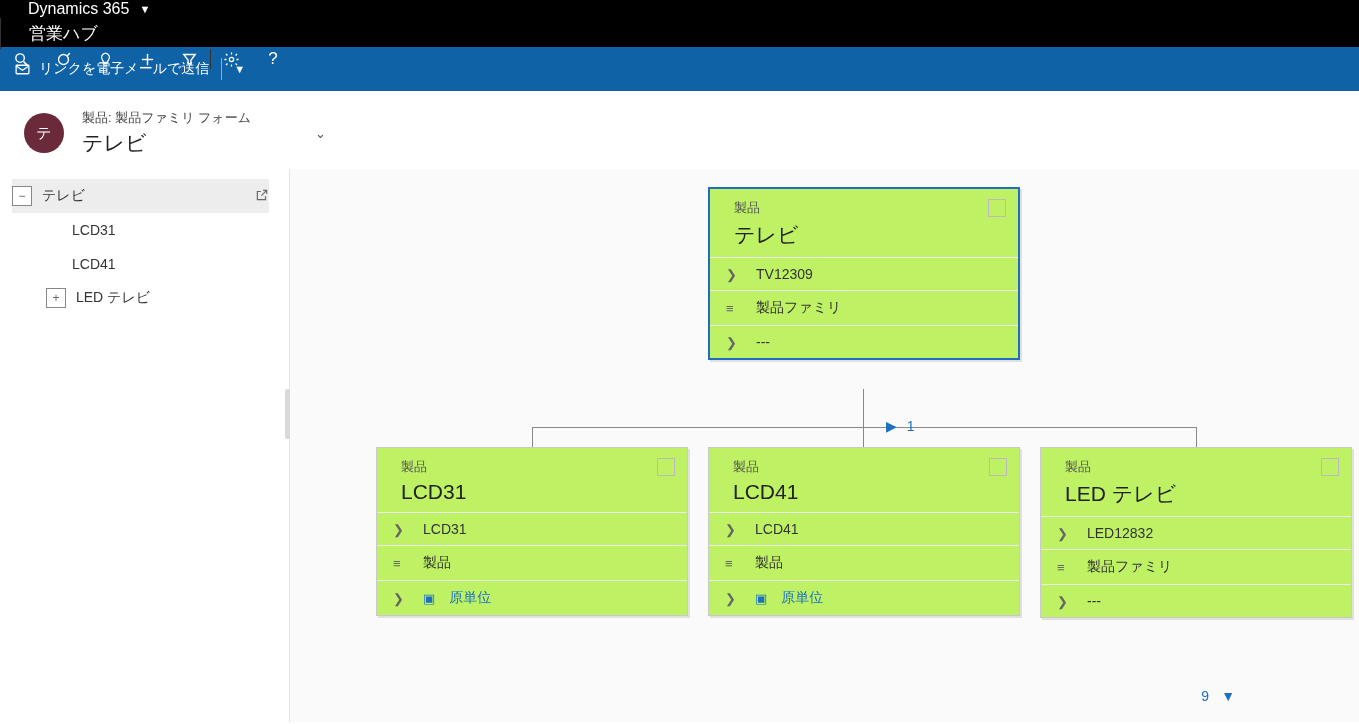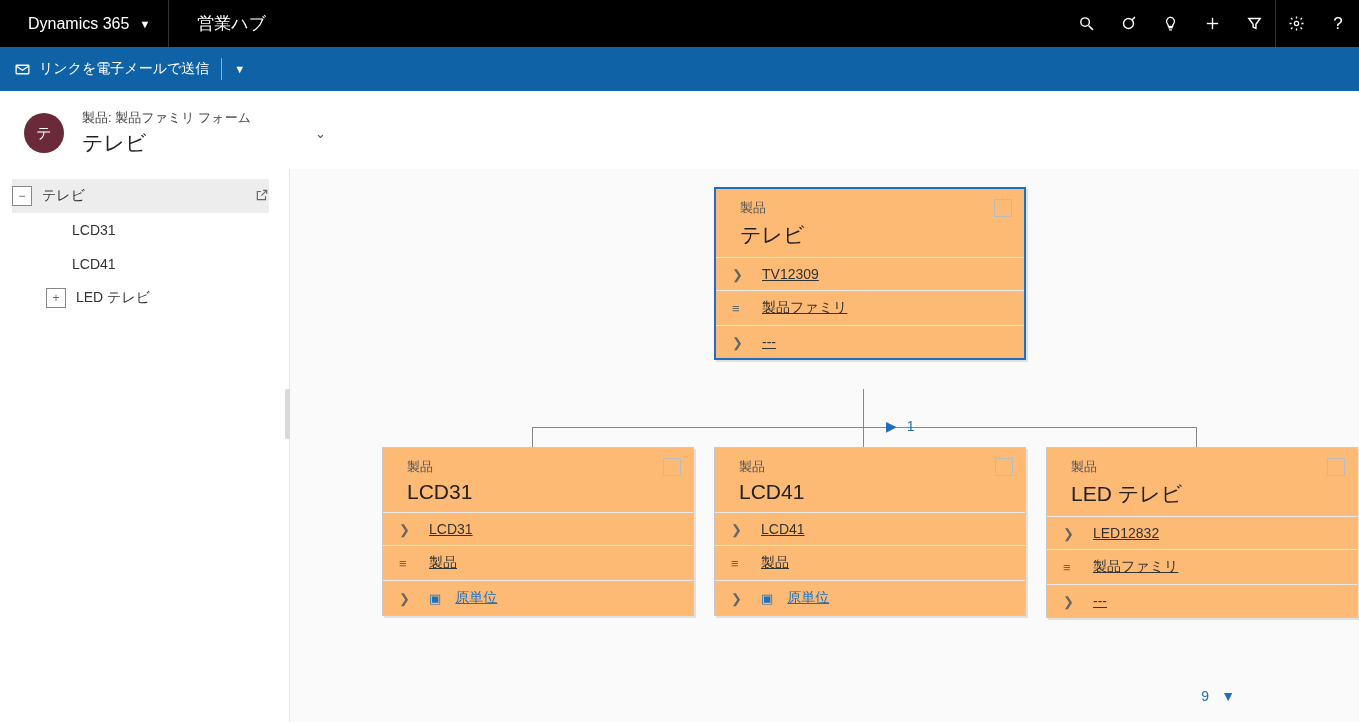--- a/index.html
+++ b/index.html
@@ -1,18 +1,18 @@
 <!DOCTYPE html>
 <html><head>
 <meta charset="utf-8">
 <style>
   * { box-sizing: border-box; margin: 0; padding: 0; }
   body { font-family: "Segoe UI", "Yu Gothic UI", "Meiryo UI", sans-serif; background: #fff; color: #333; overflow: hidden; }
 
-  .topbar { display: flex; height: 47px; background: #000; color: #fff; }
+  .topbar { display: flex; height: 47px; background: #000; color: #fff; flex-direction: column; }
   .top-brand { display: flex; align-items: center; padding: 0 18px 0 28px; height: 100%; font-size: 16px; gap: 10px; }
   .top-brand .chev { font-size: 11px; color: #fff; }
   .top-app { padding: 4px 28px; height: 100%; display: flex; align-items: center; font-size: 17px; border-left: 1px solid #333; }
   .top-spacer { flex: 1; }
   .top-icons { display: flex; align-items: center; height: 100%; }
   .top-icon { width: 42px; height: 100%; display: flex; align-items: center; justify-content: center; font-size: 16px; }
   .top-icon.sep { border-left: 1px solid #333; }
   .top-user { padding: 0 14px 0 18px; font-size: 13px; white-space: nowrap; }
 
   .cmdbar { display: flex; align-items: center; height: 44px; background: #0f62a6; color: #fff; padding: 0 14px; gap: 12px; font-size: 14px; }
@@ -32,31 +32,31 @@
   .tree-row { display: flex; align-items: center; height: 34px; gap: 10px; }
   .tree-row.selected { background: #ededed; }
   .tree .toggle { width: 20px; height: 20px; border: 1px solid #888; display: flex; align-items: center; justify-content: center; font-size: 12px; color: #666; background: #fff; }
   .tree .label { flex: 1; }
   .tree .popicon { font-size: 13px; color: #666; }
   .tree .child { padding-left: 34px; }
   .tree .child2 { padding-left: 34px; }
 
   .canvas { flex: 1; position: relative; background: #fafafa; overflow: hidden; }
 
-  .tile { position: absolute; width: 312px; background: #fdba74; border: 1px solid #c9c9c9; box-shadow: 2px 2px 0 rgba(0,0,0,0.1); margin-left: 6px; }
+  .tile { position: absolute; width: 312px; background: #bef264; border: 1px solid #c9c9c9; box-shadow: 2px 2px 0 rgba(0,0,0,0.1); }
   .tile.selected { border: 2px solid #1e6fbf; }
   .tile .tilehead { display: flex; align-items: flex-start; justify-content: space-between; padding: 10px 12px 4px 24px; }
   .tile .tilehead .lbl { font-size: 13px; color: #555; }
   .tile .tilehead .sq { width: 18px; height: 18px; border: 1px solid #bbb; }
   .tile .tiletitle { font-size: 21px; color: #222; padding: 0 16px 8px 24px; }
   .tile .row { display: flex; align-items: center; padding: 8px 16px 8px 16px; border-bottom: 1px solid #eaeaea; gap: 14px; font-size: 14px; }
   .tile .row:last-child { border-bottom: 0; }
   .tile .row.first { border-top: 1px solid #eaeaea; }
   .tile .row .ic { width: 16px; color: #666; font-size: 13px; }
-  .tile .row .val { color: #333; text-decoration: underline; }
+  .tile .row .val { color: #333; }
   .tile .row.link .val { color: #1e6fbf; }
   .tile .row.link .ic2 { color: #1e6fbf; font-size: 13px; }
 
   .conn-line { position: absolute; background: #888; }
   .pager { position: absolute; color: #1e6fbf; font-size: 14px; display: flex; align-items: center; gap: 10px; }
   .pager .tri { display: inline-block; }
   .footer-pager { position: absolute; right: 124px; bottom: 18px; color: #1e6fbf; font-size: 14px; display: flex; align-items: center; gap: 12px; }
 
   svg.icon { width: 17px; height: 17px; }
 </style>

